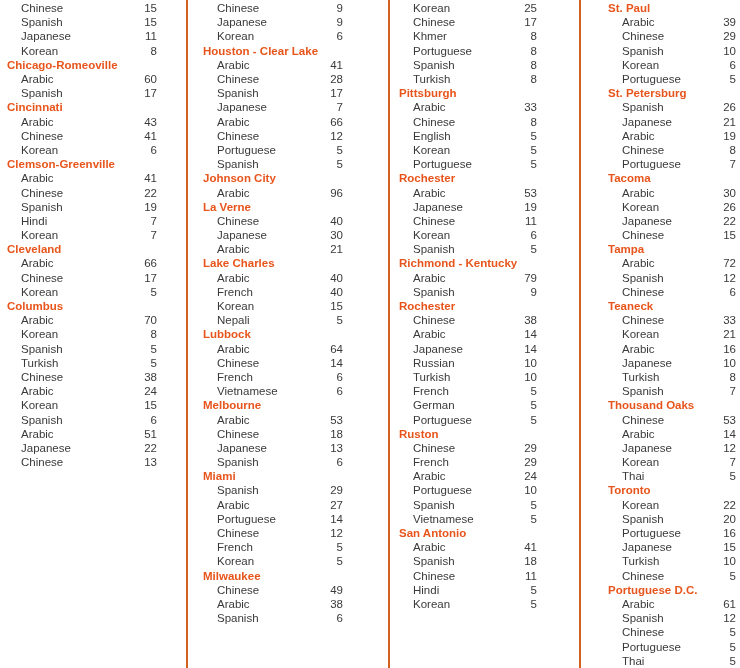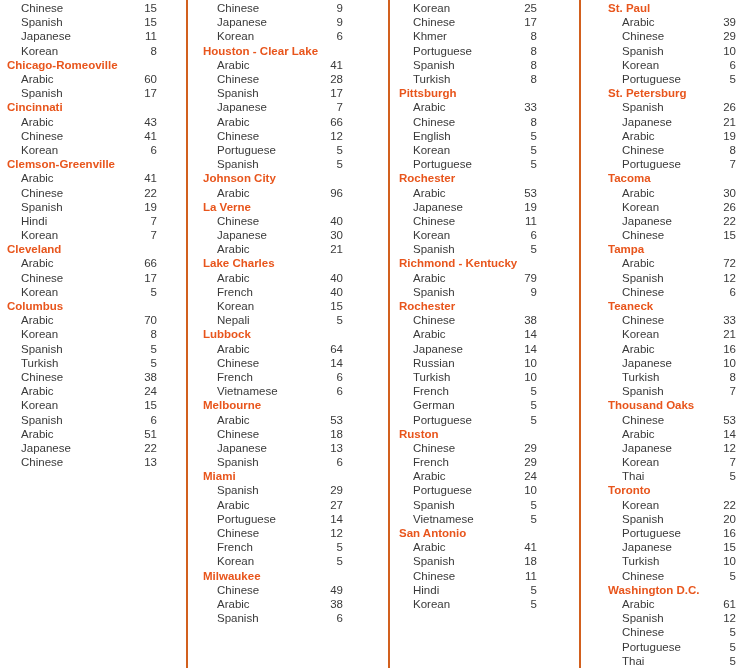--- a/index.html
+++ b/index.html
@@ -608,21 +608,21 @@
         <span class="lang-count">15</span>
       </div>
       <div class="lang-row">
         <span class="lang-label">Turkish</span>
         <span class="lang-count">10</span>
       </div>
       <div class="lang-row">
         <span class="lang-label">Chinese</span>
         <span class="lang-count">5</span>
       </div>
-      <div class="city-header">Washington D.C.</div>
+      <div class="city-header">Portuguese D.C.</div>
       <div class="lang-row">
         <span class="lang-label">Arabic</span>
         <span class="lang-count">61</span>
       </div>
       <div class="lang-row">
         <span class="lang-label">Spanish</span>
         <span class="lang-count">12</span>
       </div>
       <div class="lang-row">
         <span class="lang-label">Chinese</span>

